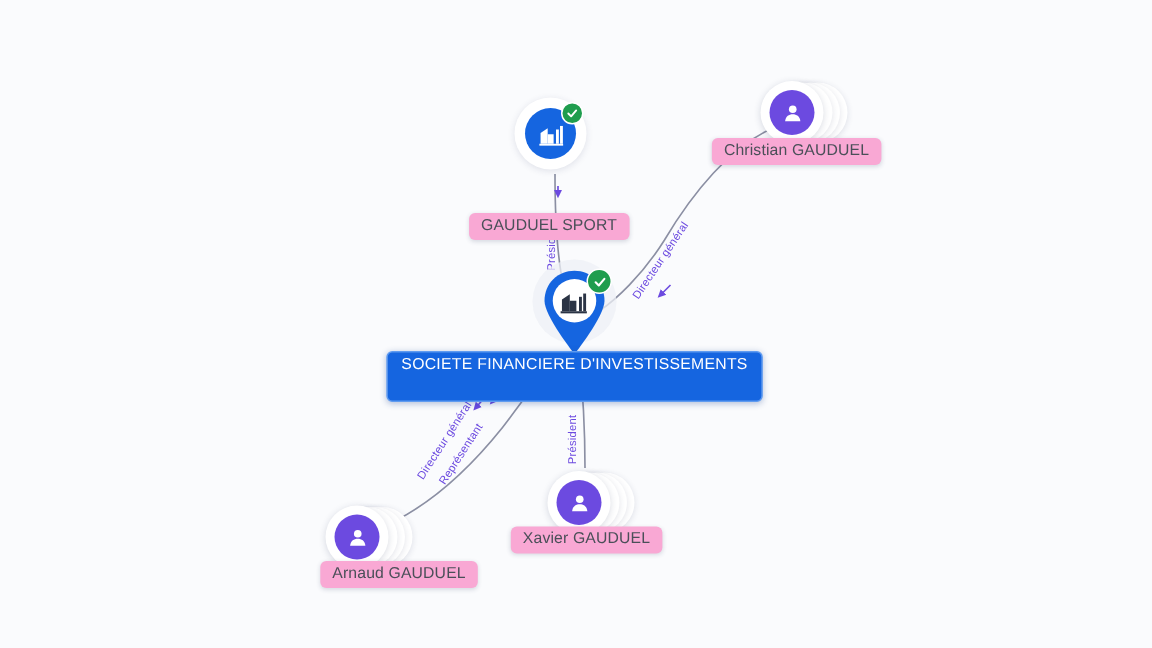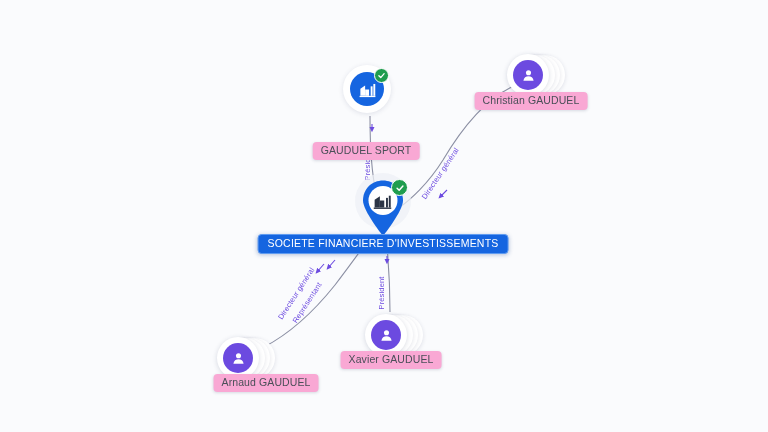--- a/index.html
+++ b/index.html
@@ -189,21 +189,21 @@
     background: #f9a8d4;
     color: #4a4f58;
     box-shadow: 0 1px 3px rgba(40,50,90,.16);
   }
   .label-primary {
     background: #1565e0;
     color: #ffffff;
     border: 1.5px solid #5f9bf0;
     font-size: 10.5px;
     letter-spacing: .2px;
-    padding: 3px 9px 4px 9px;
+    padding: 3px 9px 18px 9px;
     box-shadow: 0 1px 4px rgba(20,60,140,.3);
   }
 
   
   .edge-label {
     position: absolute;
     white-space: nowrap;
     color: #6c4ae0;
     font-size: 7.5px;
     line-height: 8px;

